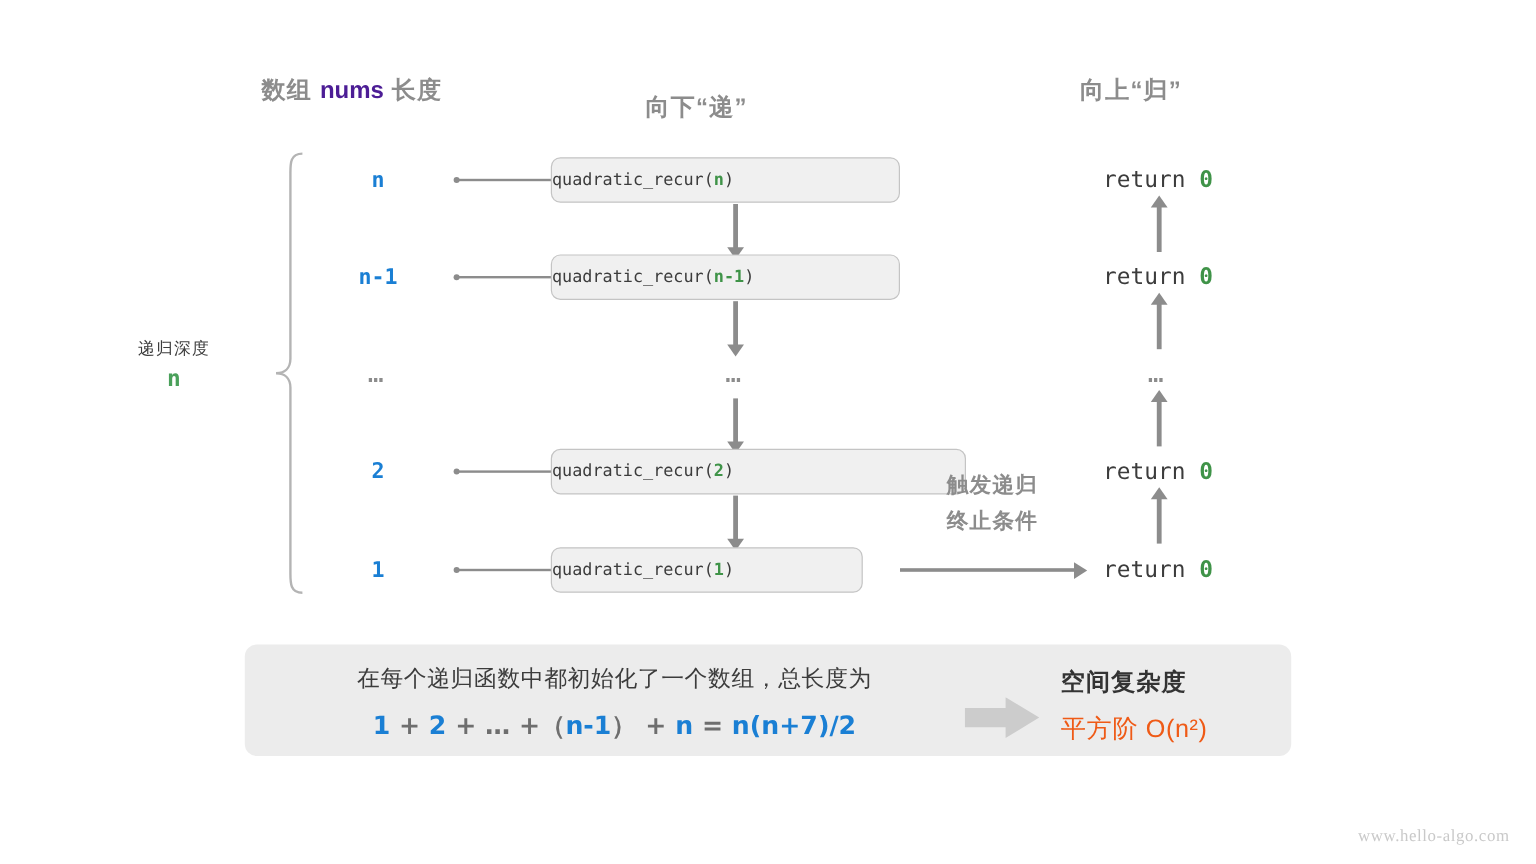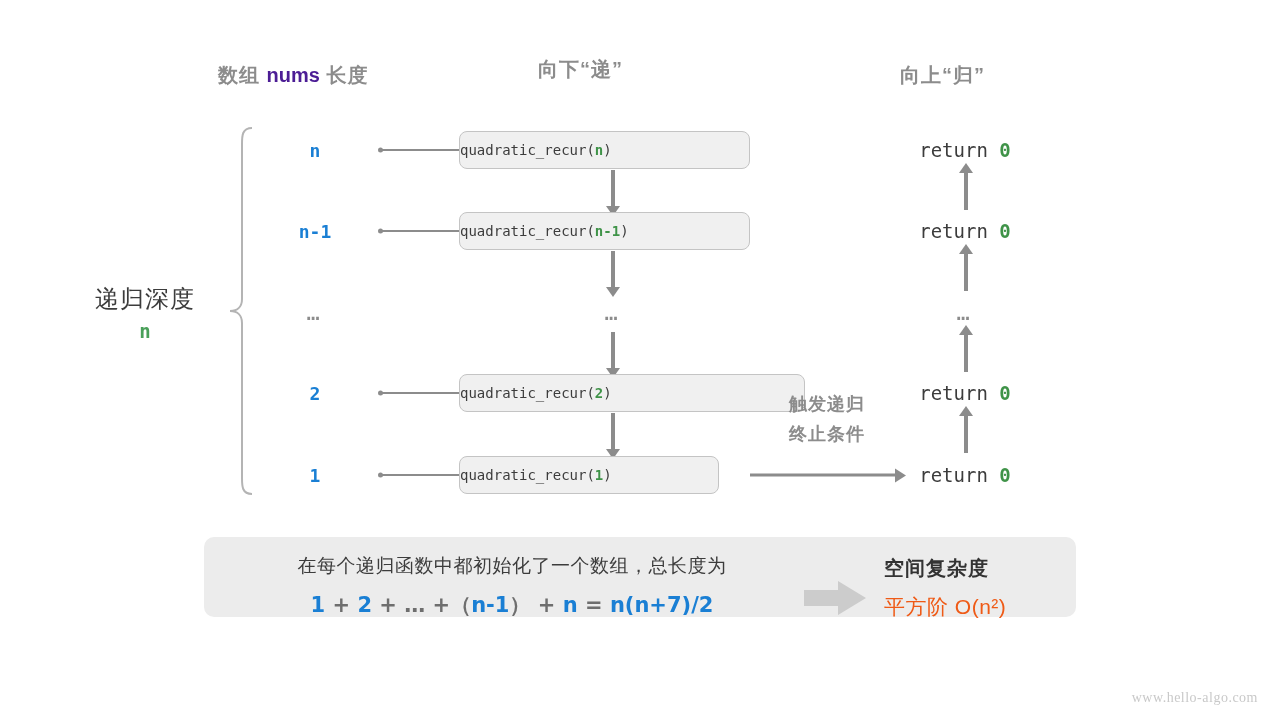--- a/index.html
+++ b/index.html
@@ -39,21 +39,21 @@
   
   .depth-label {
     position: absolute;
     text-align: center;
     width: 180px;
     left: 55px;
     top: 280px;
     line-height: 1.55;
   }
   .depth-label .t1 {
-    font-size: 24px;
+    font-size: 14px;
     color: #3c3c3c;
     display: block;
     letter-spacing: 1px;
   }
   .depth-label .t2 {
     font-size: 19px;
     font-weight: bold;
     color: #4aa05a;
     display: block;
     font-family: "DejaVu Sans Mono", "Liberation Mono", monospace;
@@ -219,21 +219,21 @@
     letter-spacing: 4px;
     font-family: "DejaVu Sans Mono", "Liberation Mono", monospace;
   }
 
   
   .summary {
     position: absolute;
     left: 204px;
     top: 537px;
     width: 872px;
-    height: 80px;
+    height: 93px;
     background: #ececec;
     border-radius: 10px;
     box-sizing: border-box;
   }
   .summary-left {
     position: absolute;
     left: 28px;
     top: 16px;
     width: 560px;
     text-align: center;
@@ -301,21 +301,21 @@
 </head>
 <body>
 
 <div class="stage">
 
   <div class="col-head" style="left:218px; top:62px;">
     <span>数组</span>
     <span class="mono-blue">nums</span>
     <span>长度</span>
   </div>
-  <div class="col-head" style="left:538px; top:56px;text-align:right;">向下“递”</div>
+  <div class="col-head" style="left:538px; top:76px;text-align:right;">向下“递”</div>
   <div class="col-head" style="left:900px; top:62px;">向上“归”</div>
 
   <div class="depth-label">
     <span class="t1">递归深度</span>
     <span class="t2">n</span>
   </div>
 
   <svg class="brace" viewBox="0 0 26 370" preserveAspectRatio="none">
     <path d="M24 2 C14 2 14 10 14 18 L14 173 C14 181 9 185 2 185 C9 185 14 189 14 197 L14 352 C14 360 14 368 24 368" fill="none" stroke="#b4b4b4" stroke-width="2"></path>
   </svg>

